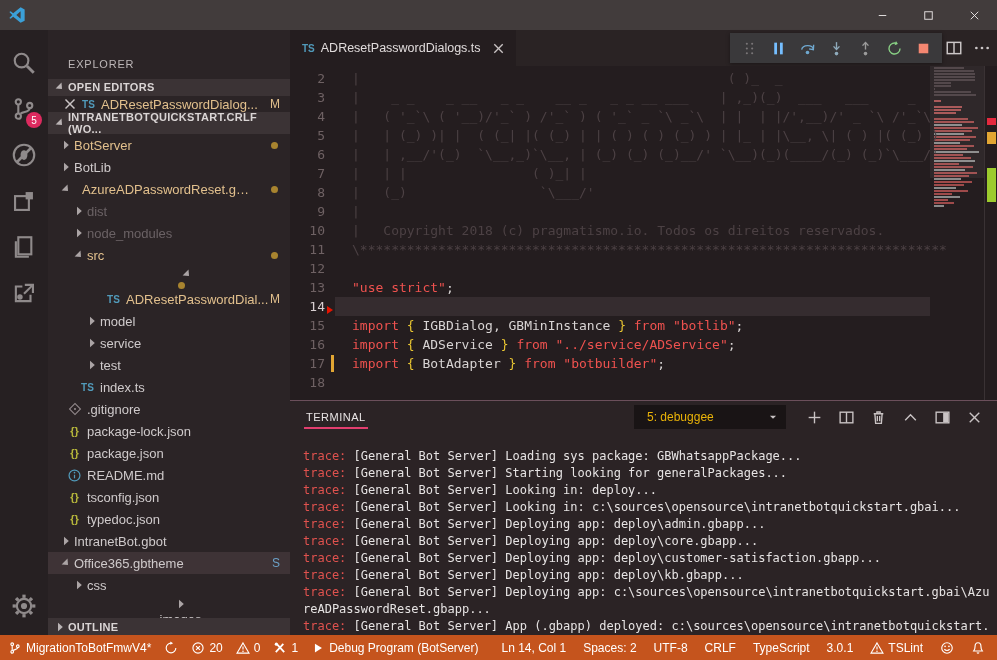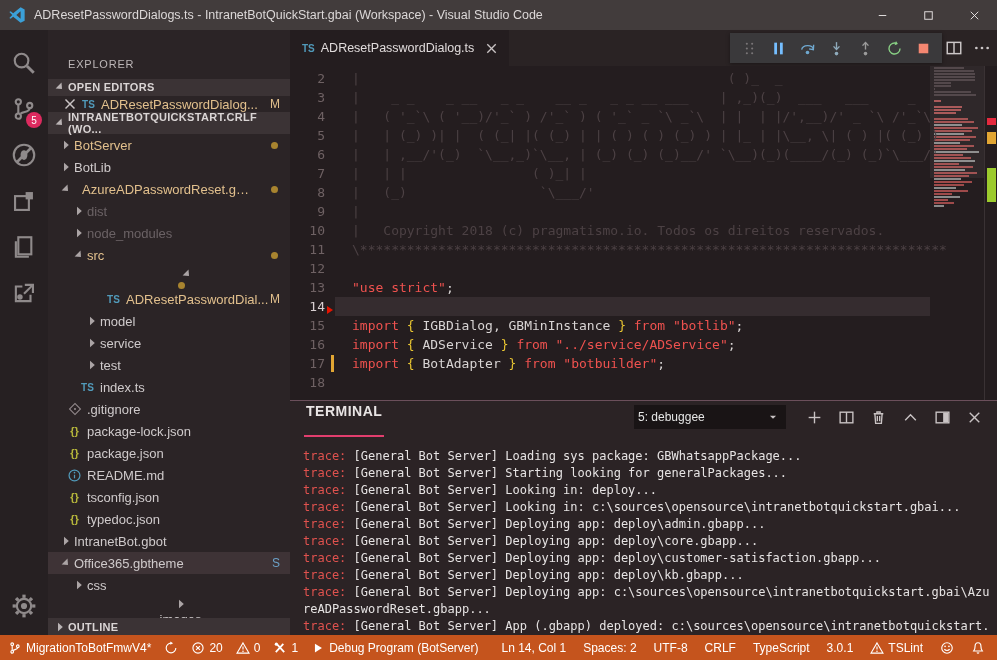--- a/index.html
+++ b/index.html
@@ -89,24 +89,24 @@
   .minimap { position:absolute; top:0; bottom:0; right:13px; width:54px; background:#241D1F; }
   .minimap .slider { position:absolute; left:0; right:0; top:0; height:112px; background:rgba(255,255,255,.05); }
   .mm-line { height:2px; margin:1px 4px 0 4px; }
   .ruler { position:absolute; top:0; bottom:0; right:0; width:13px; border-left:1px solid #3A3234; }
   .ruler-mark { position:absolute; left:2px; width:9px; }
 
   
   .panel { position:absolute; left:0; top:370px; width:707px; height:235px;
     background:#2B2325; border-top:1px solid #6B4F5B; }
   .panel-header { height:32px; display:flex; align-items:center; }
-  .panel-tab { margin-left:14px; font-size:14px; letter-spacing:.5px; color:#E8E4E4; font-weight:bold;
-    padding:6px 2px 16px 2px; border-bottom:2px solid var(--c-termaccent,#E23E6E); }
+  .panel-tab { margin-left:14px; font-size:11px; letter-spacing:.5px; color:#E8E4E4; font-weight:normal;
+    padding:6px 2px 4px 2px; border-bottom:2px solid var(--c-termaccent,#E23E6E); }
   .term-select { margin-left:auto; width:152px; height:24px; background:#191415; display:flex;
-    align-items:center; font-size:12px; color:#e5e5e5; padding:0 6px 0 4px; }
+    align-items:center; font-size:12px; color:#eab308; padding:0 6px 0 13px; }
   .term-select .car { margin-left:auto; width:14px; height:14px; display:inline-flex; color:#C9C3C4; }
   .panel-icons { display:flex; align-items:center; gap:15px; margin:0 14px 0 20px; color:#C9C3C4; }
   .panel-icons span { width:17px; height:17px; display:inline-flex; }
   .term-content { padding:15px 4px 0 13px; font-family:"DejaVu Sans Mono", monospace;
     font-size:12px; line-height:17px; color:#E6E3E3; overflow:hidden; height:202px; }
   .tl { white-space:pre-wrap; word-break:break-all; }
   .tl .tr { color:var(--c-trace,#E0524E);text-align:center; }
 
   
   .statusbar { position:absolute; left:0; bottom:0; width:997px; height:25px;
@@ -121,21 +121,20 @@
 <body>
 
 <div class="window" style="--c-status: #C5541D; --c-badge: #DD2A5F; --c-termaccent: #E23E6E; --c-gold: #E2C08D; --c-red: #F0524F; --c-yellow: #E8C532; --c-orange: #E2A633; --c-pause: #75BEFF; --c-restart: #89D185; --c-stop: #F48771; --c-trace: #E0524E;">
 
   <div class="titlebar">
     <span class="logo">
       <svg viewBox="0 0 16 16">
           <path fill="#3BA0D8" fill-rule="evenodd" d="M11.2 1.2 L14.8 3 V13 L11.2 14.8 L4.6 9.6 L2.4 11.4 L1.2 10.6 L3.8 8 L1.2 5.4 L2.4 4.6 L4.6 6.4 Z M11.2 4.6 L7.4 8 L11.2 11.4 Z"></path>
         </svg>
     </span>
-    <span class="title">ADResetPasswordDialogs.ts - IntranetBotQuickStart.gbai (Workspace) - Visual Studio Code</span>
     <div class="win-controls">
       <span class="win-btn">
           <svg viewBox="0 0 16 16" width="15" height="15" stroke="currentColor" fill="none">
             <line x1="4" y1="8" x2="12" y2="8"></line>
           </svg>
         </span>
       <span class="win-btn">
           <svg viewBox="0 0 16 16" width="15" height="15" stroke="currentColor" fill="none">
             <rect x="4" y="4" width="8" height="8"></rect>
           </svg>
@@ -432,21 +431,21 @@
           </svg>
         </span>
       <span>OUTLINE</span>
     </div>
   </div>
 
   <div class="editorarea">
     <div class="tabbar">
       <div class="tab">
         <span class="fic tsb">TS</span>
-        <span>ADResetPasswordDialog.ts</span>
+        <span>ADResetPasswordDialogs.ts</span>
         <span class="tclose">
             <svg viewBox="0 0 16 16" stroke="currentColor" fill="none" stroke-width="1.4">
               <line x1="3.5" y1="3.5" x2="12.5" y2="12.5"></line>
               <line x1="12.5" y1="3.5" x2="3.5" y2="12.5"></line>
             </svg>
           </span>
       </div>
       <div class="debug-toolbar" id="debugbar">
           <span class="dbg-ic ic-grip">
             <svg viewBox="0 0 16 16">

